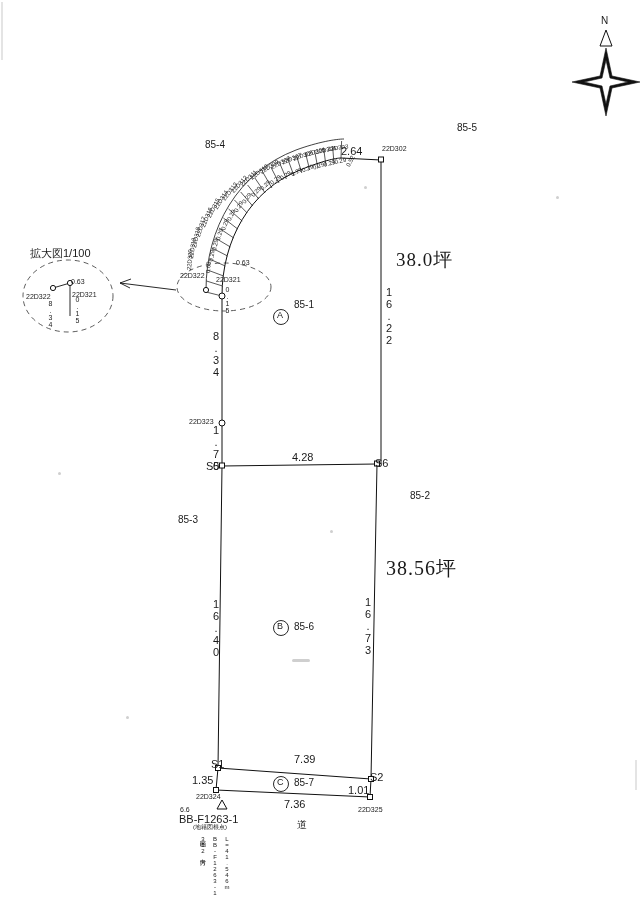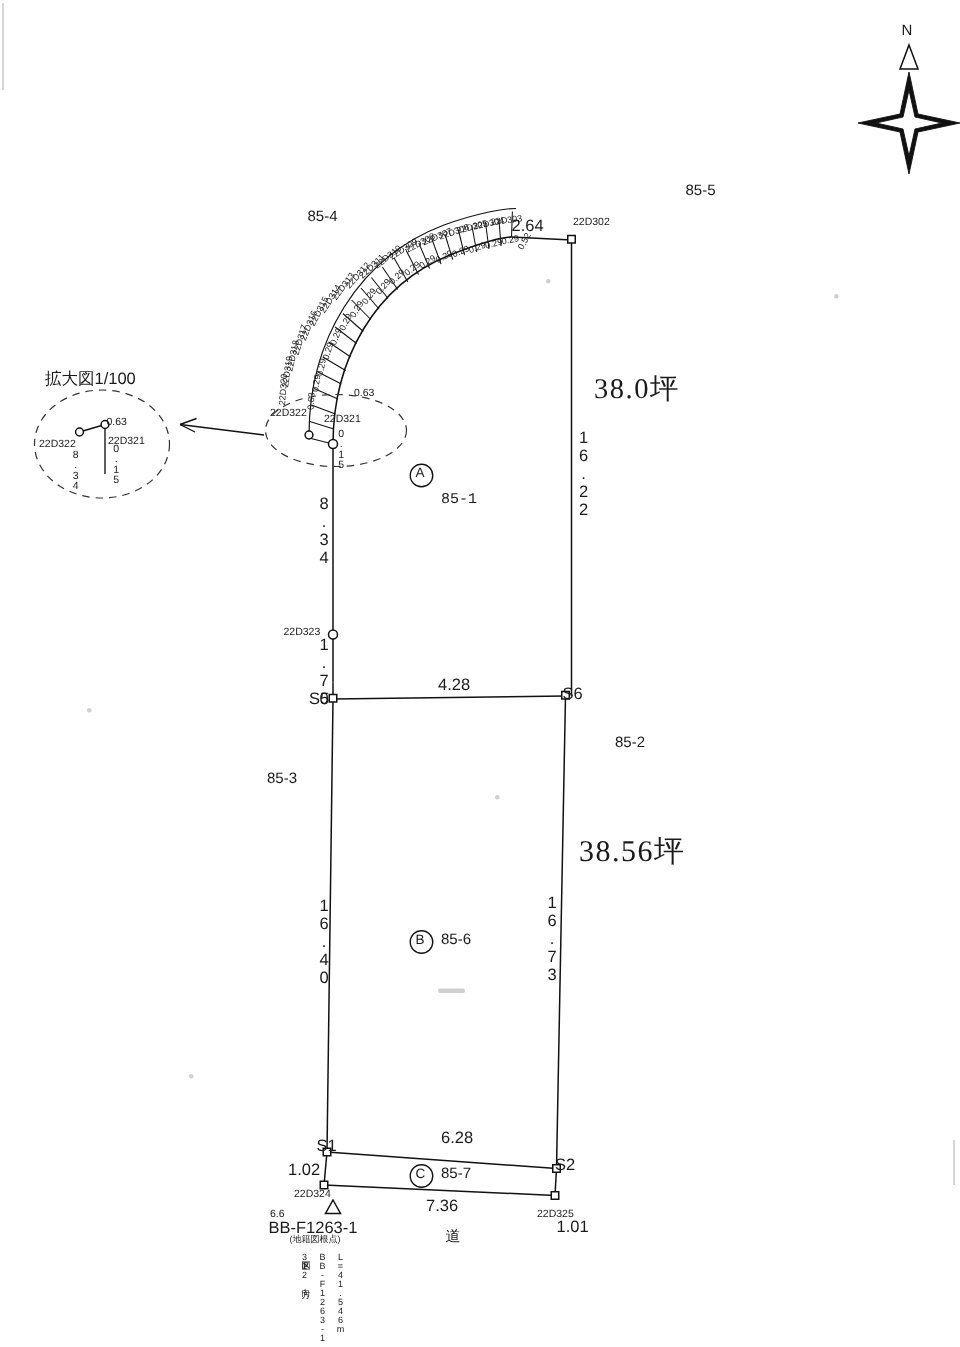--- a/index.html
+++ b/index.html
@@ -135,21 +135,21 @@
   <div class="txt tiny vert" style="left:74px;top:296px;">0.15</div>
   <div class="txt tiny vert" style="left:47px;top:300px;">8.34</div>
 
   <div class="txt md" style="left:205px;top:140px;">85-4</div>
   <div class="txt md" style="left:412px;top:123px;margin-left:45px;">85-5</div>
   <div class="txt md" style="left:178px;top:515px;">85-3</div>
   <div class="txt md" style="left:410px;top:491px;">85-2</div>
 
   <div class="txt big" style="left:396px;top:250px;">38.0坪</div>
   <div class="txt md" style="left:277px;top:311px;font-size:9px;">A</div>
-  <div class="txt md" style="left:294px;top:329px;font-family:Liberation Mono, monospace;">85-1</div>
+  <div class="txt md" style="left:294px;top:300px;">85-1</div>
 
   <div class="txt big2" style="left:386px;top:558px;">38.56坪</div>
   <div class="txt md" style="left:277px;top:622px;font-size:9px;">B</div>
   <div class="txt md" style="left:294px;top:622px;">85-6</div>
 
   <div class="txt md" style="left:277px;top:778px;font-size:9px;">C</div>
   <div class="txt md" style="left:294px;top:778px;">85-7</div>
 
   <div class="txt tiny" style="left:382px;top:145px;">22D302</div>
   <div class="txt tiny" style="left:189px;top:418px;">22D323</div>
@@ -164,24 +164,24 @@
 
   <div class="txt sm" style="left:341px;top:146px;">2.64</div>
   <div class="txt sm vert" style="left:383px;top:286px;">16.22</div>
   <div class="txt sm vert" style="left:210px;top:330px;">8.34</div>
   <div class="txt tiny" style="left:236px;top:259px;">0.63</div>
   <div class="txt tiny vert" style="left:224px;top:286px;">0.15</div>
   <div class="txt sm vert" style="left:210px;top:424px;">1.70</div>
   <div class="txt sm" style="left:292px;top:452px;">4.28</div>
   <div class="txt sm vert" style="left:210px;top:598px;">16.40</div>
   <div class="txt sm vert" style="left:362px;top:596px;">16.73</div>
-  <div class="txt sm" style="left:294px;top:754px;">6.28</div>
+  <div class="txt sm" style="left:294px;top:754px;">7.39</div>
   <div class="txt sm" style="left:284px;top:799px;">7.36</div>
-  <div class="txt sm" style="left:192px;top:775px;">1.02</div>
-  <div class="txt sm" style="left:371px;top:785px;margin-top:28px;">1.01</div>
+  <div class="txt sm" style="left:192px;top:775px;">1.35</div>
+  <div class="txt sm" style="left:348px;top:785px;">1.01</div>
 
   <div>
     <div class="txt xtiny rot90" style="left:186px;top:270px;transform:rotate(-86deg);">22D320</div>
     <div class="txt xtiny rot90" style="left:188px;top:258px;transform:rotate(-82deg);">22D319</div>
     <div class="txt xtiny rot90" style="left:191px;top:247px;transform:rotate(-78deg);">22D318</div>
     <div class="txt xtiny rot90" style="left:195px;top:236px;transform:rotate(-73deg);">22D317</div>
     <div class="txt xtiny rot90" style="left:200px;top:226px;transform:rotate(-68deg);">22D316</div>
     <div class="txt xtiny rot90" style="left:206px;top:216px;transform:rotate(-63deg);">22D315</div>
     <div class="txt xtiny rot90" style="left:213px;top:207px;transform:rotate(-58deg);">22D314</div>
     <div class="txt xtiny rot90" style="left:221px;top:198px;transform:rotate(-53deg);">22D313</div>

